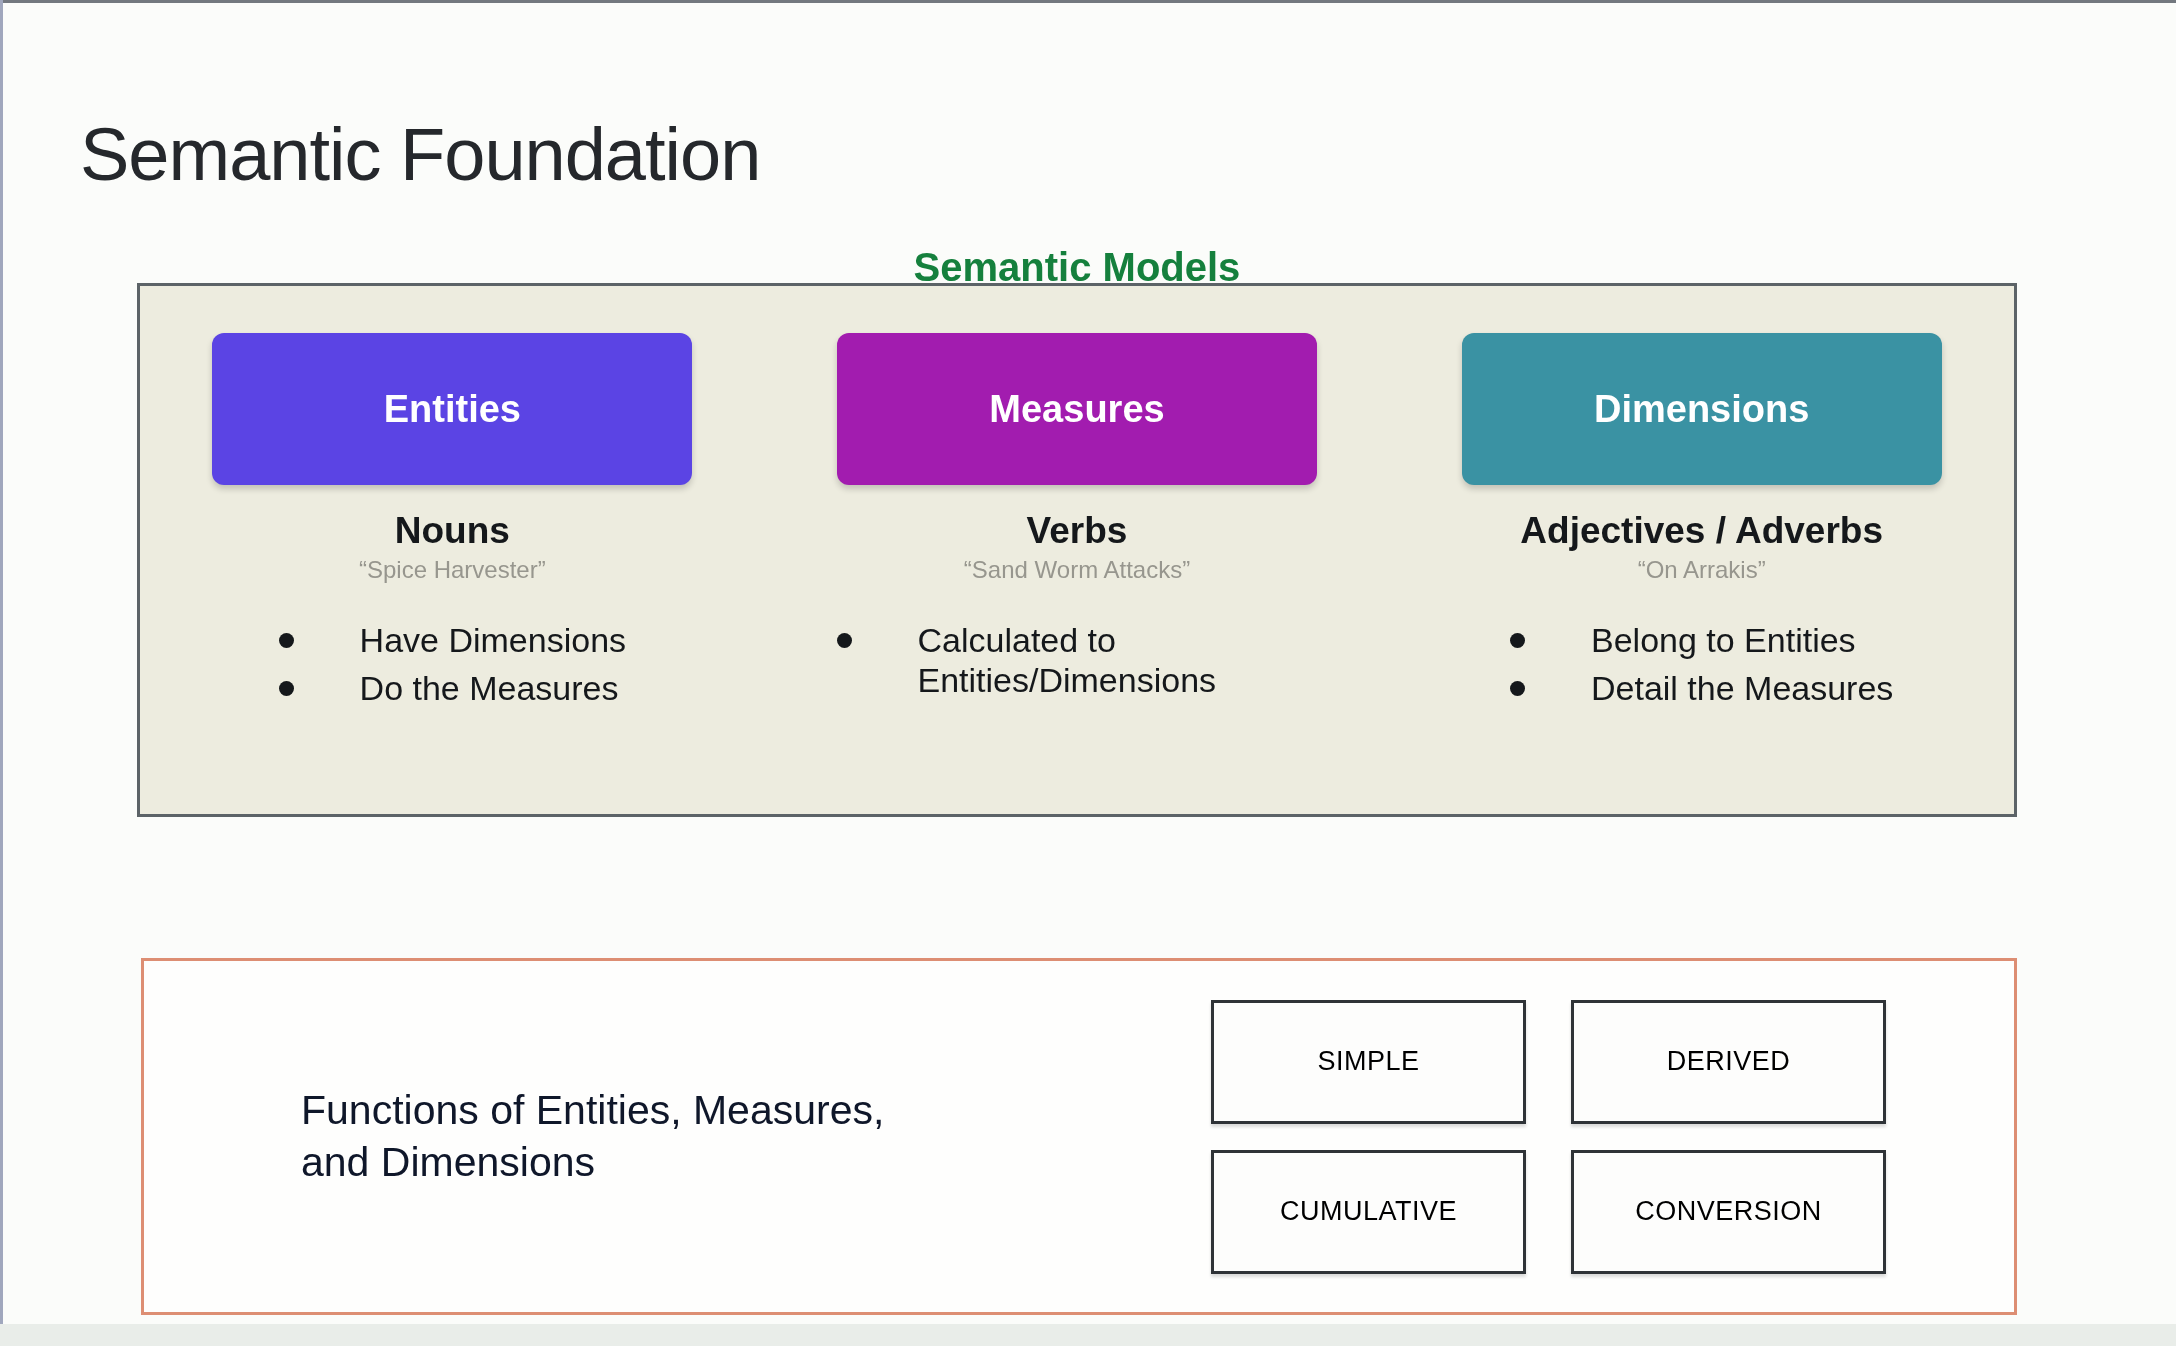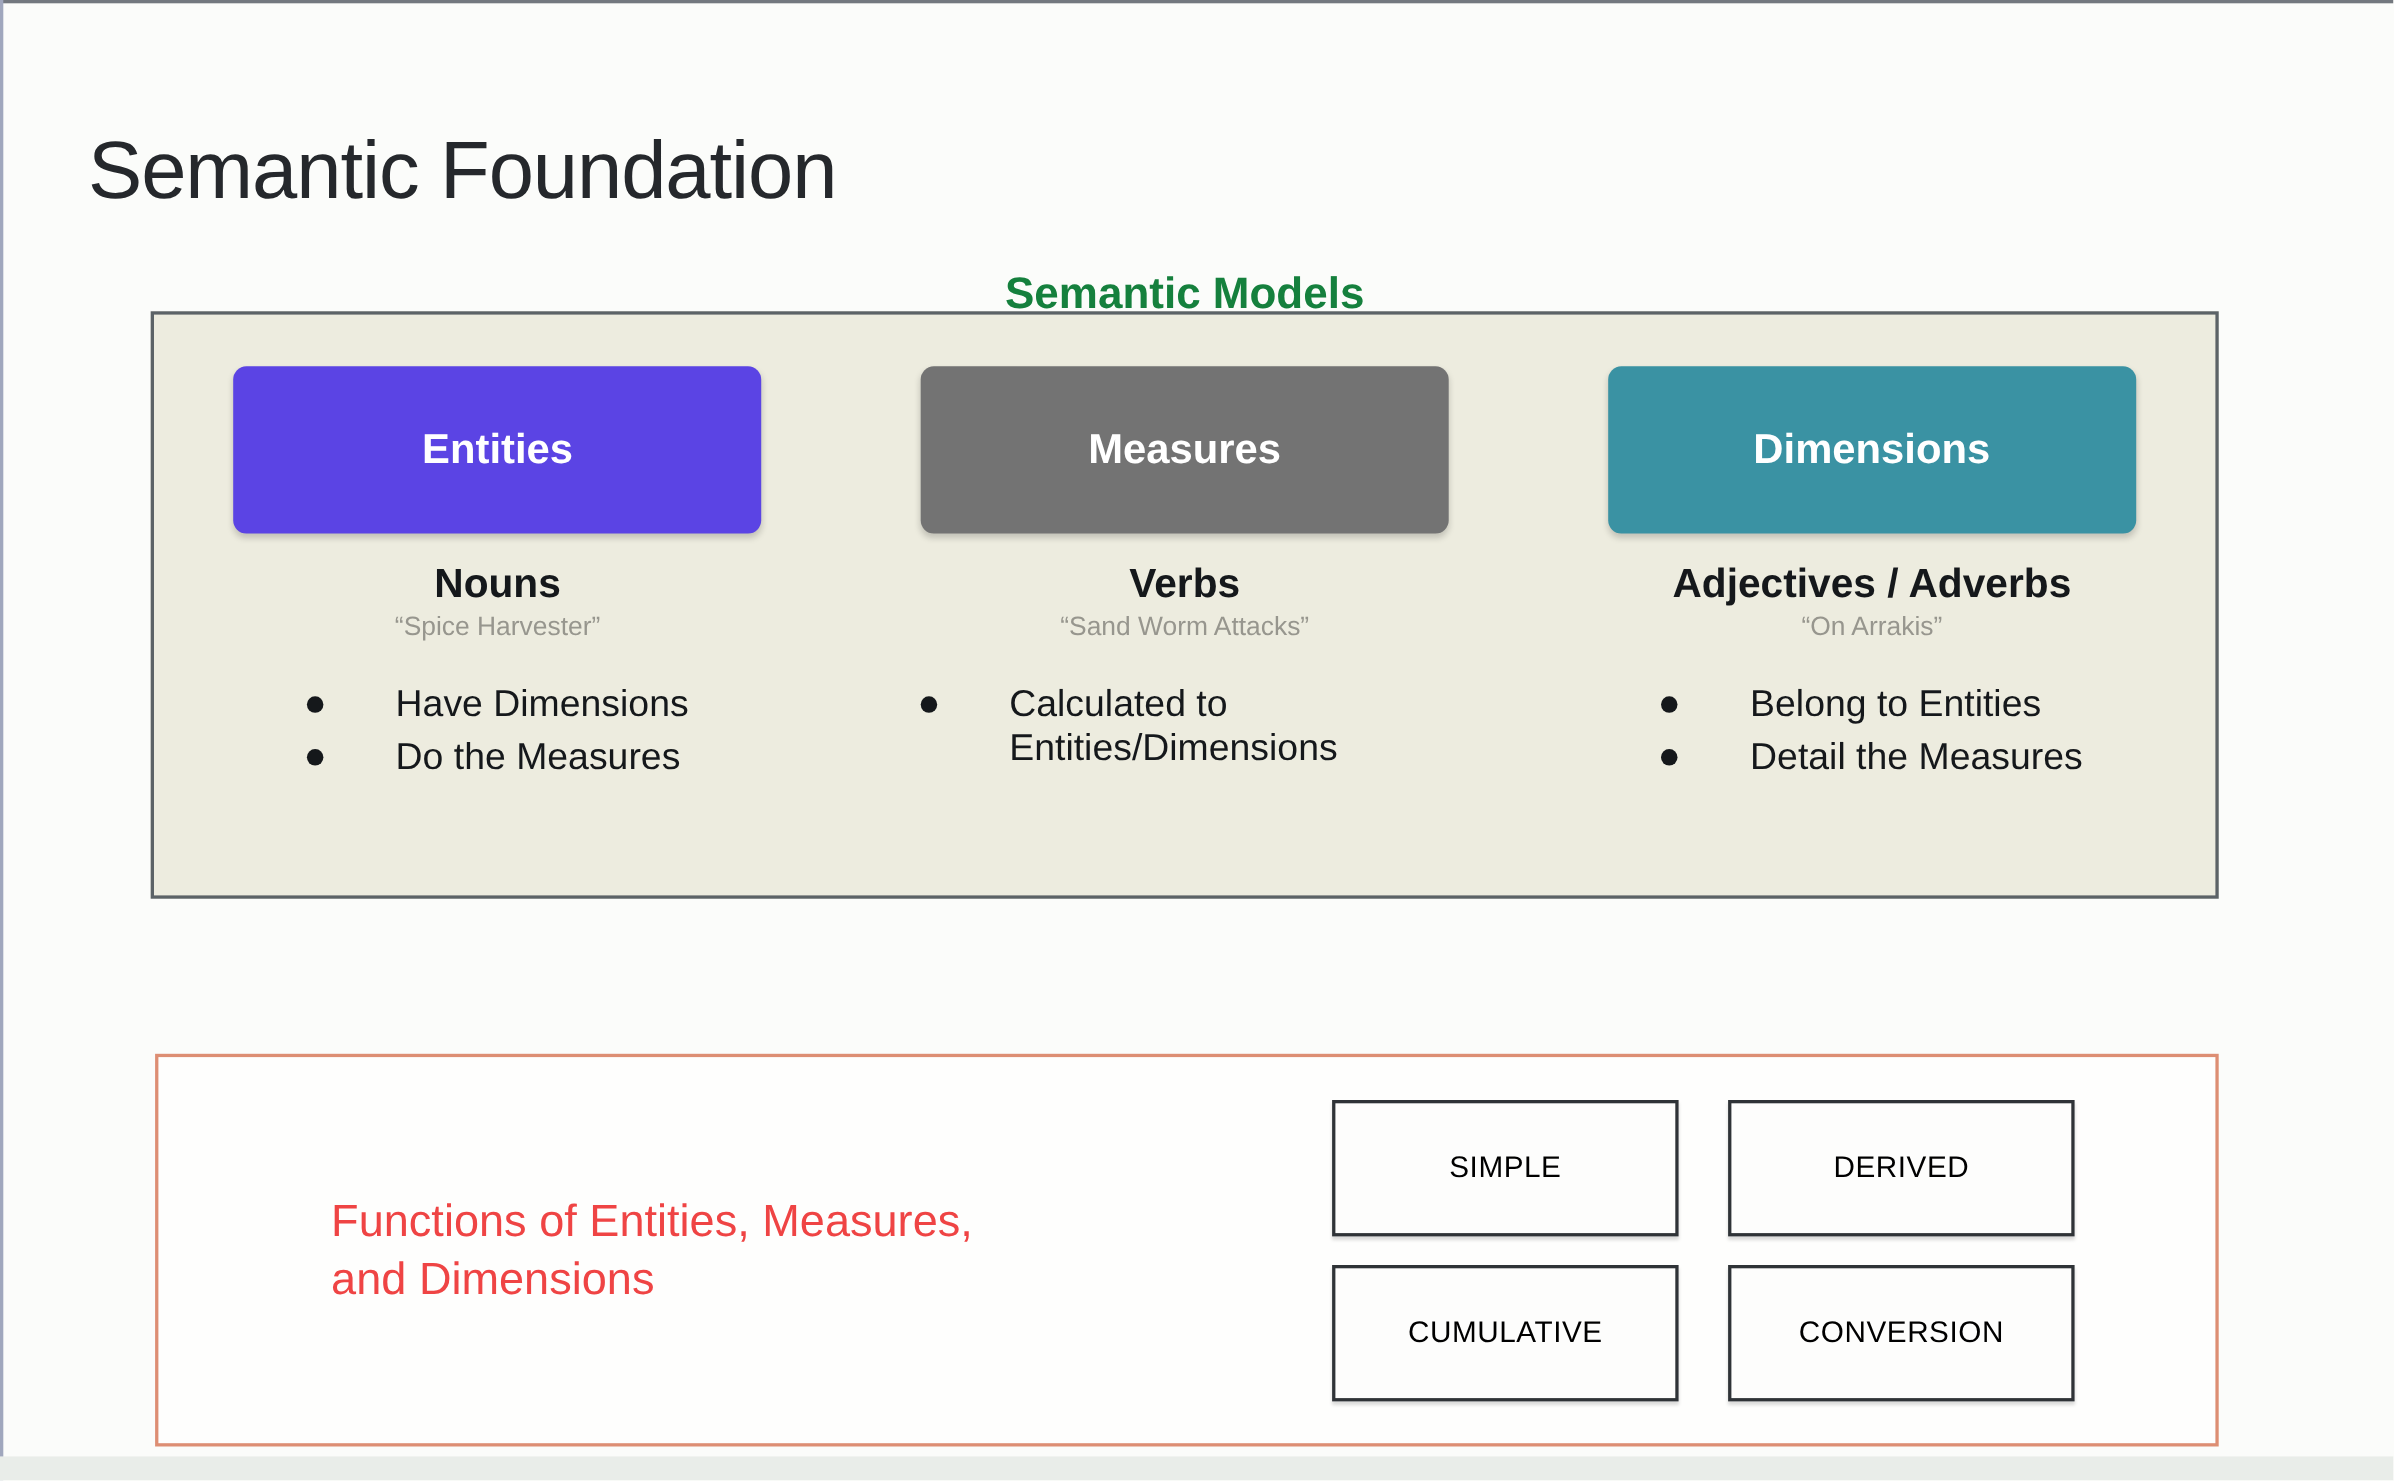--- a/index.html
+++ b/index.html
@@ -118,21 +118,21 @@
     width: 1876px; height: 357px;
     background: #fefefd;
     border: 3px solid #dd8e73;
     box-sizing: border-box;
     display: flex;
     align-items: center;
   }
   .metrics-desc {
     margin-left: 157px;
     font-size: 41px;
-    color: #ef4444;
+    color: #0f172a;
     line-height: 1.25;
     white-space: pre-line;
     flex: 1 1 auto;
   }
   .metrics-grid {
     display: grid;
     grid-template-columns: 315px 315px;
     grid-template-rows: 124px 124px;
     column-gap: 45px;
     row-gap: 26px;
@@ -175,21 +175,21 @@
           <span class="bullet-text">Have Dimensions</span>
         </li>
         <li class="bullet">
           <span class="dot"></span>
           <span class="bullet-text">Do the Measures</span>
         </li>
       </ul>
     </section>
 
     <section class="model-col">
-      <div class="pill" style="background: #737373;">Measures</div>
+      <div class="pill" style="background: #a21caf;">Measures</div>
       <div class="pos-label">Verbs</div>
       <div class="quote">“Sand Worm Attacks”</div>
       <ul class="bullets">
         <li class="bullet">
           <span class="dot"></span>
           <span class="bullet-text" style="max-width:400px;">Calculated to Entities/Dimensions</span>
         </li>
       </ul>
     </section>
 

